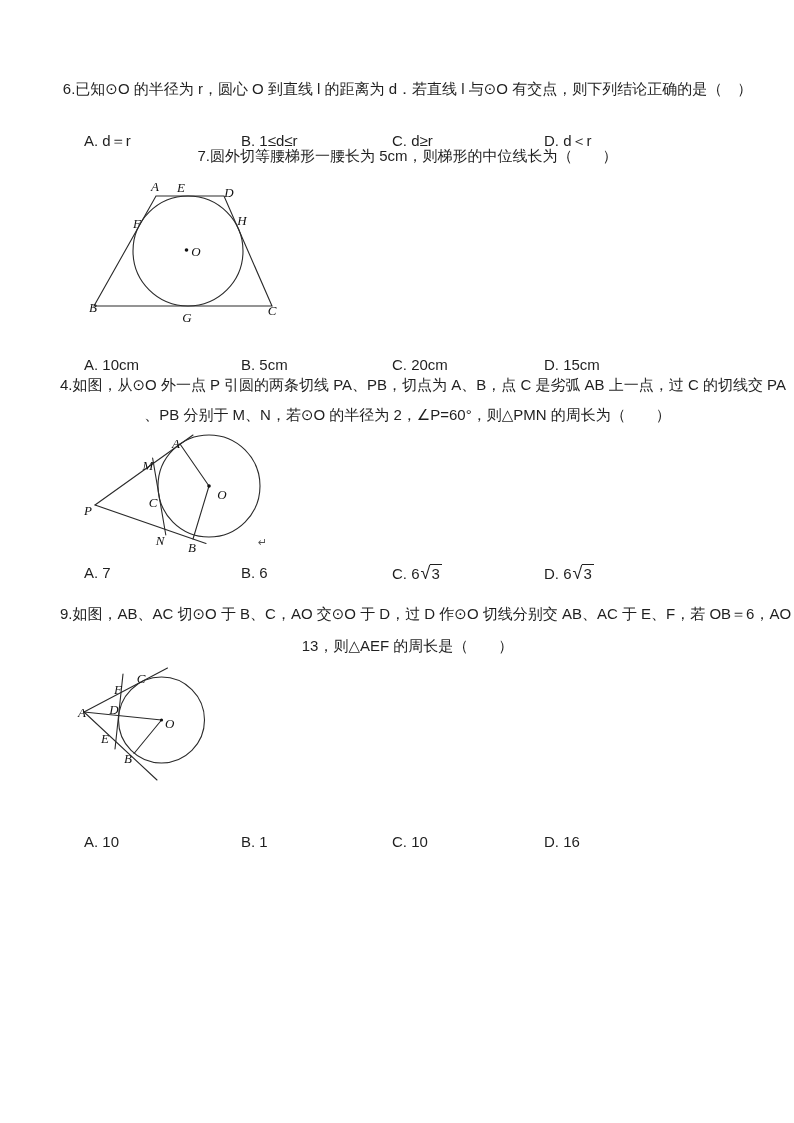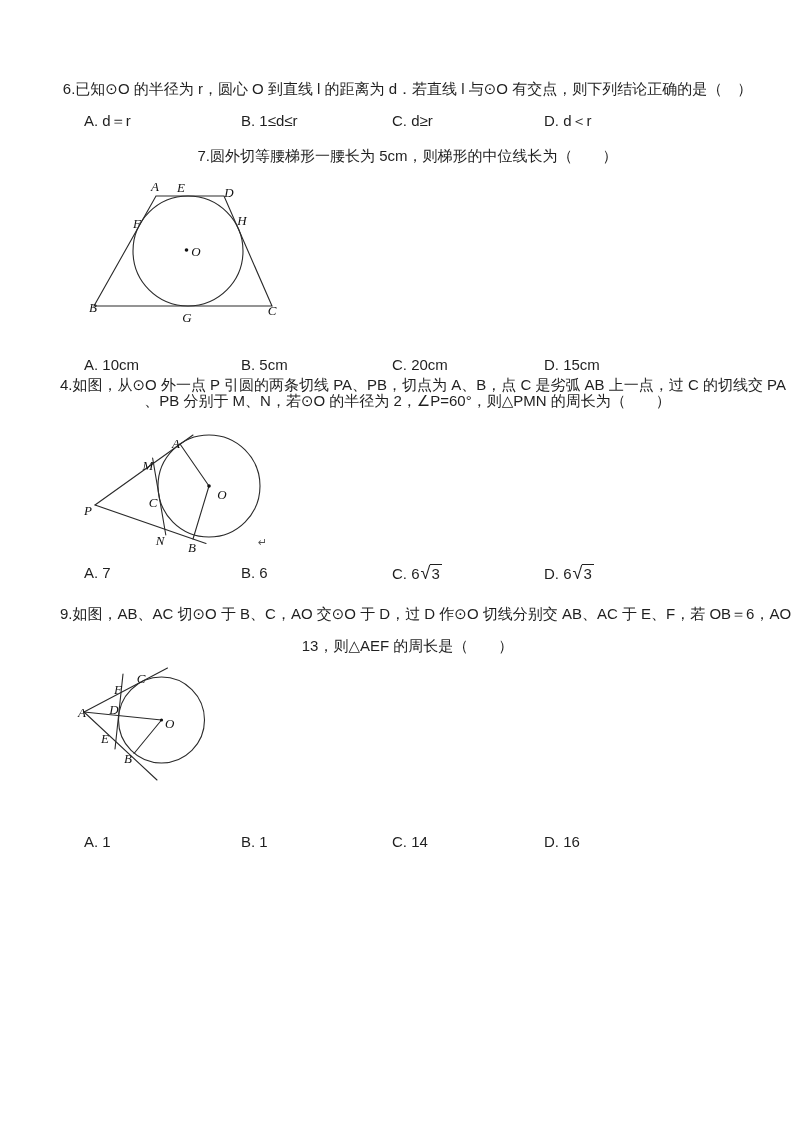--- a/index.html
+++ b/index.html
@@ -29,21 +29,21 @@
   .fig text{font-family:"Liberation Serif","DejaVu Serif",serif;font-style:italic;font-size:13px;fill:#111;}
   .fig text.mark{font-family:"Liberation Sans","DejaVu Sans",sans-serif;font-style:normal;font-size:11px;fill:#555;}
 </style>
 </head>
 <body>
 
 <main class="page">
 
   <section>
     <div class="line" style="top:79px">6.已知⊙O 的半径为 r，圆心 O 到直线 l 的距离为 d．若直线 l 与⊙O 有交点，则下列结论正确的是（　）</div>
-    <div class="opts" style="top:112px">
+    <div class="opts" style="top:132px">
       <span class="opt c1"><span>A. d＝r</span><span class="rad-sign"></span><span class="rad-val"></span></span>
       <span class="opt c2"><span>B. 1≤d≤r</span><span class="rad-sign"></span><span class="rad-val"></span></span>
       <span class="opt c3"><span>C. d≥r</span><span class="rad-sign"></span><span class="rad-val"></span></span>
       <span class="opt c4"><span>D. d＜r</span><span class="rad-sign"></span><span class="rad-val"></span></span>
     </div>
   </section>
 
   <section>
     <div class="line" style="top:146px">7.圆外切等腰梯形一腰长为 5cm，则梯形的中位线长为（　　）</div>
 
@@ -65,21 +65,21 @@
     <div class="opts" style="top:356px">
       <span class="opt c1"><span>A. 10cm</span><span class="rad-sign"></span><span class="rad-val"></span></span>
       <span class="opt c2"><span>B. 5cm</span><span class="rad-sign"></span><span class="rad-val"></span></span>
       <span class="opt c3"><span>C. 20cm</span><span class="rad-sign"></span><span class="rad-val"></span></span>
       <span class="opt c4"><span>D. 15cm</span><span class="rad-sign"></span><span class="rad-val"></span></span>
     </div>
   </section>
 
   <section>
     <div class="line" style="top:375px">4.如图，从⊙O 外一点 P 引圆的两条切线 PA、PB，切点为 A、B，点 C 是劣弧 AB 上一点，过 C 的切线交 PA</div>
-    <div class="line" style="top:391px">、PB 分别于 M、N，若⊙O 的半径为 2，∠P=60°，则△PMN 的周长为（　　）</div>
+    <div class="line" style="top:405px">、PB 分别于 M、N，若⊙O 的半径为 2，∠P=60°，则△PMN 的周长为（　　）</div>
 
     <svg class="fig" style="left:60px;top:425px" width="230" height="132" viewBox="0 0 230 132">
       <circle class="stroke" cx="149" cy="61" r="51"></circle>
       <line class="stroke" x1="35" y1="80" x2="133" y2="10"></line>
       <line class="stroke" x1="35" y1="80" x2="146" y2="118.5"></line>
       <line class="stroke" x1="92.6" y1="33" x2="105.8" y2="110"></line>
       <line class="stroke" x1="149" y1="61" x2="120" y2="19"></line>
       <line class="stroke" x1="149" y1="61" x2="133" y2="114"></line>
       <circle class="dot" cx="149" cy="61" r="1.8"></circle>
       <text x="116" y="23" text-anchor="middle">A</text>
@@ -115,20 +115,20 @@
       <text x="22" y="57" text-anchor="middle">A</text>
       <text x="81" y="23" text-anchor="middle">C</text>
       <text x="58" y="34" text-anchor="middle">F</text>
       <text x="54" y="54" text-anchor="middle">D</text>
       <text x="105" y="68" text-anchor="start">O</text>
       <text x="45" y="83" text-anchor="middle">E</text>
       <text x="68" y="103" text-anchor="middle">B</text>
     </svg>
 
     <div class="opts" style="top:833px">
-      <span class="opt c1"><span>A. 1</span><span class="rad-sign"></span><span class="rad-val"></span></span>
+      <span class="opt c1"><span>A. 10</span><span class="rad-sign"></span><span class="rad-val"></span></span>
       <span class="opt c2"><span>B. 1</span><span class="rad-sign"></span><span class="rad-val"></span></span>
-      <span class="opt c3"><span>C. 14</span><span class="rad-sign"></span><span class="rad-val"></span></span>
+      <span class="opt c3"><span>C. 10</span><span class="rad-sign"></span><span class="rad-val"></span></span>
       <span class="opt c4"><span>D. 16</span><span class="rad-sign"></span><span class="rad-val"></span></span>
     </div>
   </section>
 
 </main>
 
 </body></html>

